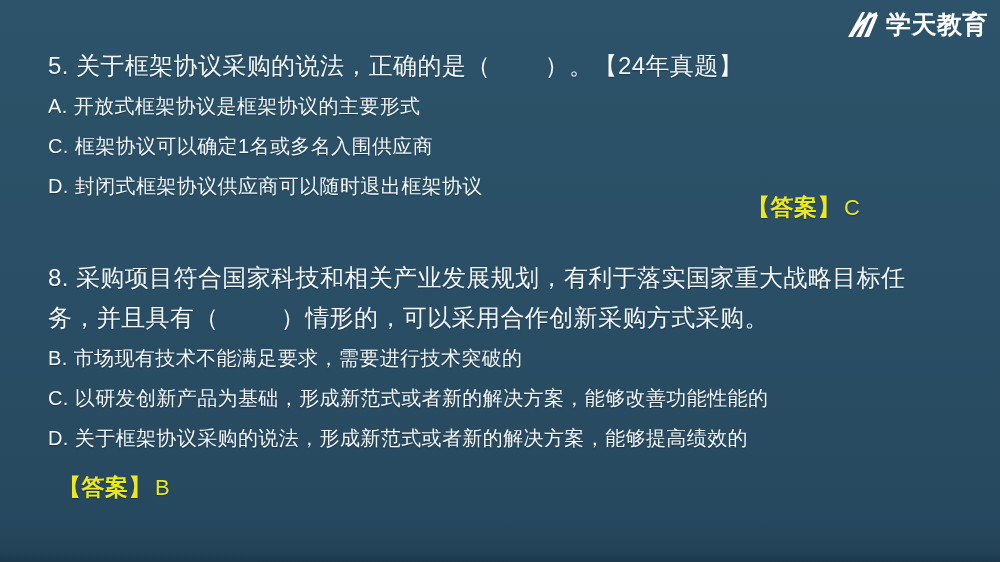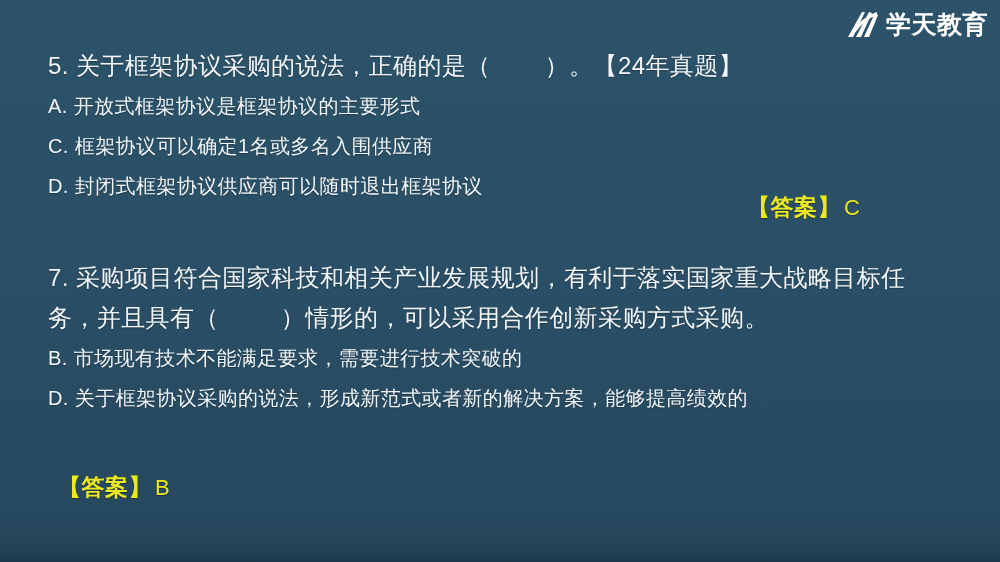--- a/index.html
+++ b/index.html
@@ -134,23 +134,24 @@
     <div class="line stem"><span>5. 关于框架协议采购的说法，正确的是（</span><span class="gap-cn"></span><span>）。【24年真题】</span></div>
 
     <div class="line">A. 开放式框架协议是框架协议的主要形式</div>
     <div class="line">C. 框架协议可以确定1名或多名入围供应商</div>
     <div class="line">D. 封闭式框架协议供应商可以随时退出框架协议</div>
   </div>
 
   <div class="answer" id="answer9"><span>【答案】</span><span class="ans-letter">C</span></div>
 
   <div class="qblock" id="q10">
-    <div class="line stem">7. 采购项目符合国家科技和相关产业发展规划，有利于落实国家重大战略目标任</div>
+    <div class="line stem">8. 采购项目符合国家科技和相关产业发展规划，有利于落实国家重大战略目标任</div>
 
     <div class="line stem"><span>务，并且具有（</span><span class="gap-cn-wide"></span><span>）情形的，可以采用合作创新采购方式采购。</span></div>
 
     <div class="line">B. 市场现有技术不能满足要求，需要进行技术突破的</div>
+    <div class="line">C. 以研发创新产品为基础，形成新范式或者新的解决方案，能够改善功能性能的</div>
     <div class="line">D. 关于框架协议采购的说法，形成新范式或者新的解决方案，能够提高绩效的</div>
   </div>
 
   <div class="answer" id="answer10"><span>【答案】</span><span class="ans-letter">B</span></div>
 
 </div>
 
 </body></html>

